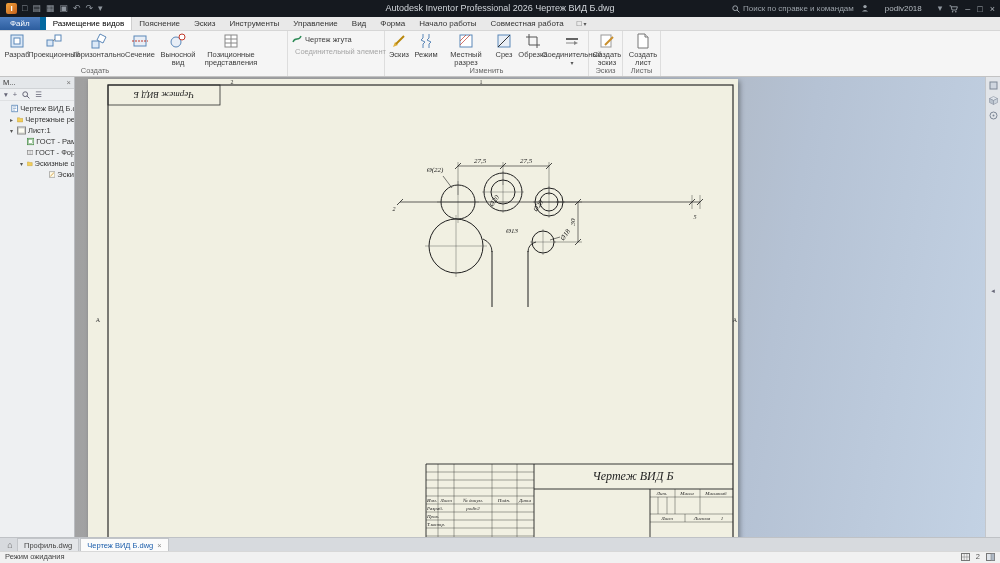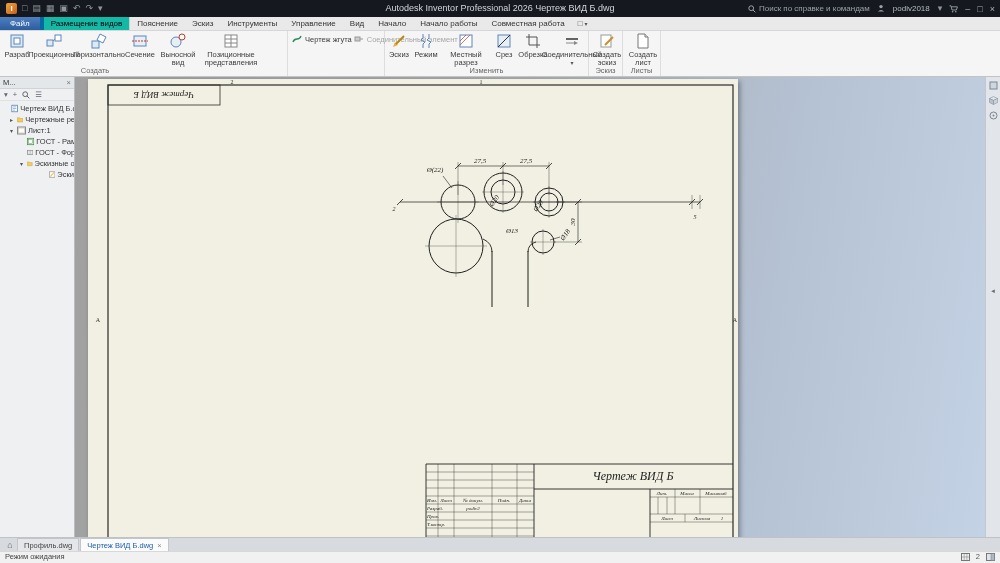--- a/index.html
+++ b/index.html
@@ -7,38 +7,38 @@
   .app{position:relative;width:1000px;height:563px}
 
   
   .titlebar{height:17px;background:#15191f;display:flex;align-items:center;color:#c9ced4;font-size:8px;position:relative}
   .tb-left{display:flex;align-items:center;gap:5px;padding:0 6px}
   .app-logo{width:11px;height:11px;background:linear-gradient(135deg,#f2a33c,#c4611d);color:#fff;font-size:8px;font-weight:bold;display:flex;align-items:center;justify-content:center;border-radius:2px}
   .tb-ico{color:#8f969e;font-size:9px;line-height:1}
   .tb-title{position:absolute;left:50%;top:3px;transform:translateX(-50%);color:#d3d7dc;font-size:9px;white-space:nowrap}
   .tb-right{margin-left:auto;display:flex;align-items:center;gap:7px;padding-right:5px;color:#9aa1a8}
   .searchbox{display:flex;align-items:center;gap:3px}
-  .userbox{display:flex;gap:8px;color:#b6bcc2}
+  .userbox{display:flex;gap:16px;color:#b6bcc2}
   .winbtn{color:#aab0b6;font-size:9px}
 
   
   .tabrow{height:14px;background:#e9e9e9;display:flex;align-items:stretch;font-size:8px;color:#333;border-bottom:1px solid #d6d6d6}
   .rtab{padding:0 7px;display:flex;align-items:center;white-space:nowrap}
   .rtab.file{background:linear-gradient(#4f7fc0,#2c5d9e);color:#fff;padding:0 10px}
-  .rtab.active{background:#14b8a6;color:#000;border-left:4px solid #0369a1;border-right:1px solid #cfcfcf}
+  .rtab.active{background:#ffffff;color:#000;border-left:6px solid #0369a1;border-right:1px solid #cfcfcf}
   .tab-extra{display:flex;align-items:center;gap:2px;padding:0 6px;color:#555}
 
   
   .ribbon{height:46px;background:#f5f5f5;border-bottom:1px solid #c3c3c3;display:flex;position:relative}
   .panel{position:relative;height:45px;border-right:1px solid #ddd;flex:0 0 auto}
   .pbody{display:flex;align-items:flex-start;height:34px;padding:1px 2px 0 2px;gap:1px}
   .bigbtn{display:flex;flex-direction:column;align-items:center;text-align:center;color:#3c3c3c;font-size:7.5px;line-height:8px;height:34px;flex:0 0 auto}
   .bigbtn svg{flex:0 0 auto;margin-bottom:1px}
   .grouplabel{position:absolute;left:0;right:0;bottom:1px;text-align:center;font-size:7.5px;color:#666}
-  .stack{display:flex;gap:2px;padding-top:3px}
+  .stack{display:flex;flex-direction:column;gap:2px;padding-top:3px}
   .smallbtn{display:flex;align-items:center;gap:3px;font-size:7.5px;color:#3c3c3c;white-space:nowrap}
   .smallbtn.disabled{color:#a6a6a6}
   .dd{font-size:6px;color:#555}
 
   
   .main{display:flex;height:460px}
   .browser{width:75px;background:#eef0f2;border-right:1px solid #b9bcc0;font-size:7.5px;color:#333;overflow:hidden}
   .b-head{height:12px;display:flex;align-items:center;padding:0 3px;background:#e4e7ea;border-bottom:1px solid #d0d3d6;gap:2px}
   .b-head .sp{flex:1}
   .b-tools{height:12px;display:flex;align-items:center;gap:5px;padding:0 4px;border-bottom:1px solid #dfe1e3;color:#667}
@@ -113,21 +113,21 @@
   </div>
 
   <div class="tabrow">
     <div class="rtab file">Файл</div>
     <div class="rtab active">Размещение видов</div>
     <div class="rtab">Пояснение</div>
     <div class="rtab">Эскиз</div>
     <div class="rtab">Инструменты</div>
     <div class="rtab">Управление</div>
     <div class="rtab">Вид</div>
-    <div class="rtab">Начало</div>
+    <div class="rtab">Форма</div>
     <div class="rtab">Начало работы</div>
     <div class="rtab">Совместная работа</div>
     <div class="tab-extra">
       <span>□</span>
       <span class="dd">▾</span>
     </div>
   </div>
 
   <div class="ribbon">
 

